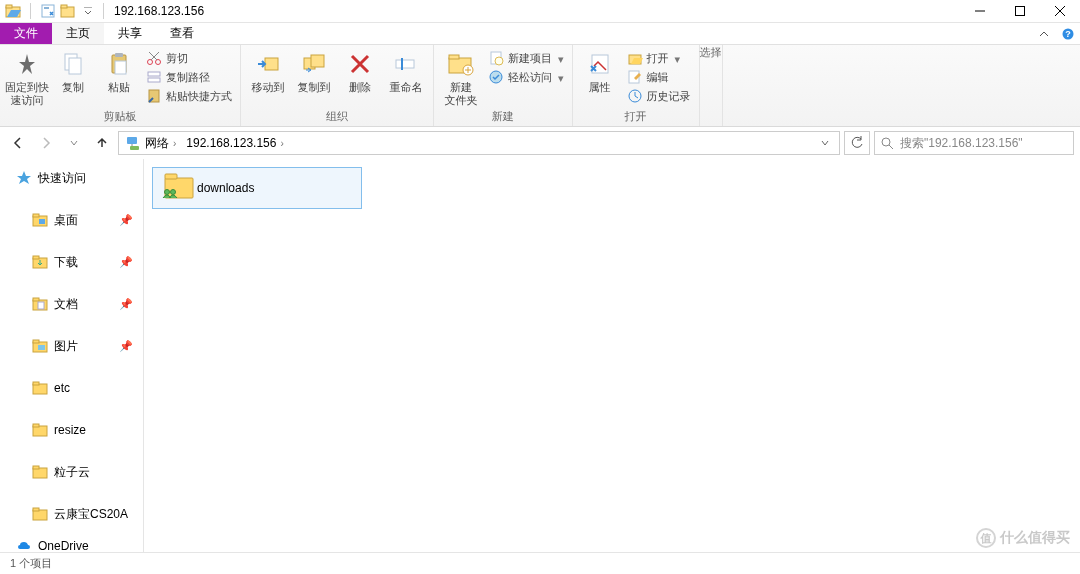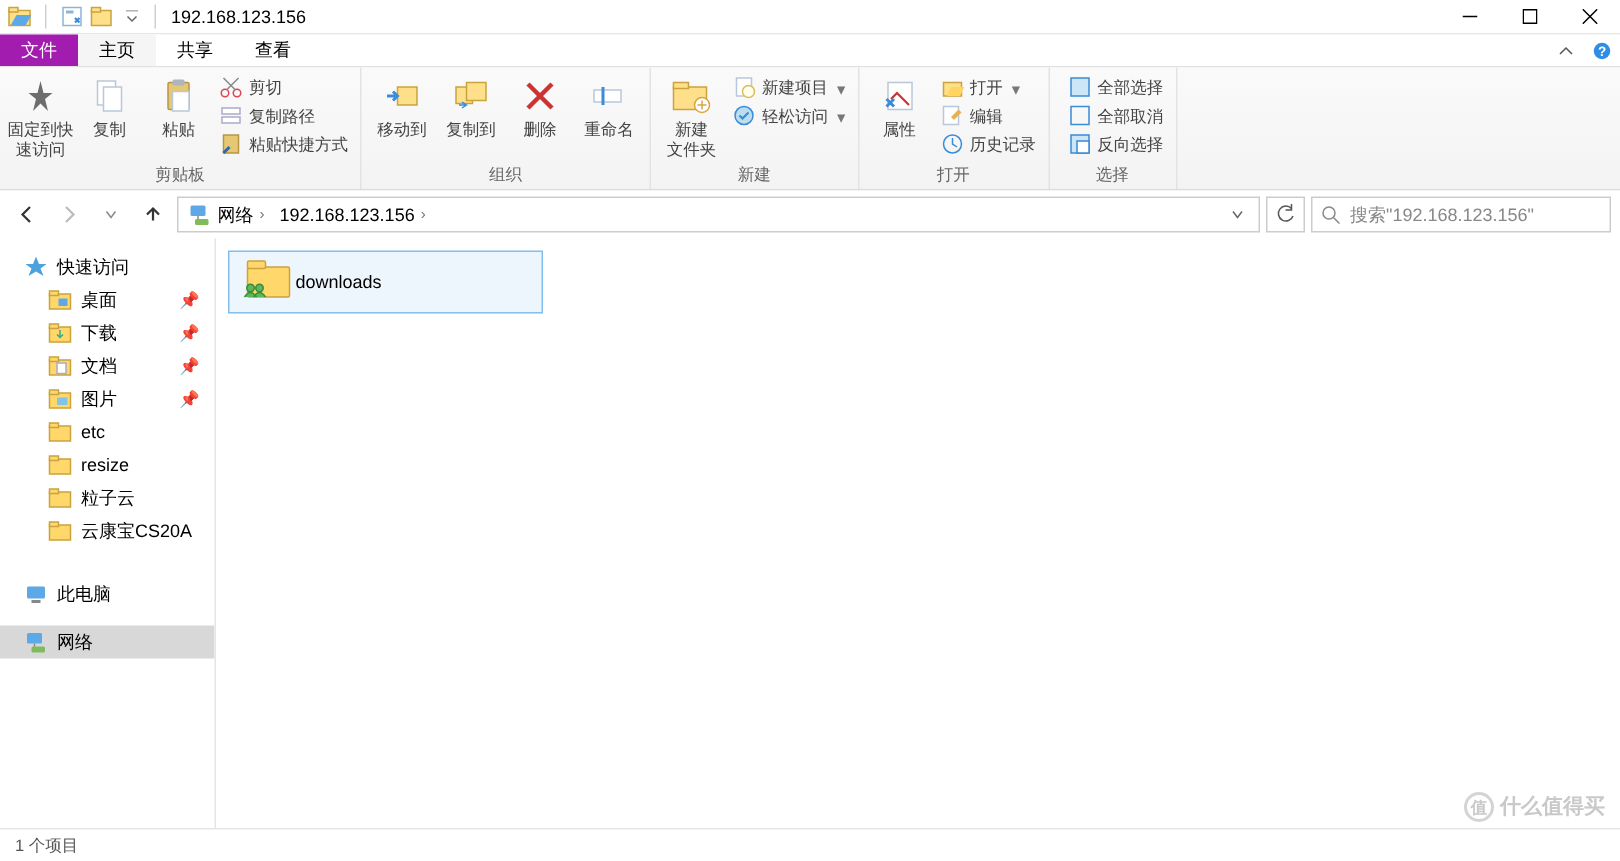--- a/index.html
+++ b/index.html
@@ -41,21 +41,21 @@
 .addr-box { flex: 1; border: 1px solid #ccc; height: 24px; display: flex; align-items: center; padding: 0 2px; gap: 2px; }
 .crumb { padding: 0 4px; display: flex; align-items: center; gap: 4px; }
 .crumb .chev { color: #777; font-size: 10px; }
 .addr-refresh { width: 26px; height: 24px; border: 1px solid #ccc; display: flex; align-items: center; justify-content: center; color: #555; }
 .search-box { width: 200px; border: 1px solid #ccc; height: 24px; display: flex; align-items: center; padding: 0 6px; color: #888; gap: 6px; }
 
 
 .body-area { display: flex; height: calc(574px - 23px - 22px - 82px - 32px - 22px); }
 .sidebar { width: 144px; border-right: 1px solid #e5e5e5; padding-top: 8px; overflow: hidden; }
 .side-item { display: flex; align-items: center; gap: 6px; padding: 3px 0 3px 16px; height: 22px; }
-.side-item.sub { padding-left: 32px; }
+.side-item.sub { padding-left: 32px; margin-top: 20px; }
 .side-item .ico { width: 16px; height: 16px; }
 .side-item .pin { color: #aaa; font-size: 11px; margin-left: auto; margin-right: 10px; }
 .side-item.selected { background: #d8d8d8; }
 .side-group-gap { height: 10px; }
 
 .content { flex: 1; padding: 8px; position: relative; }
 .folder-item { width: 210px; height: 42px; border: 1px solid #83beec; background: #eef6fd; display: flex; align-items: center; padding: 2px 8px; gap: 0; }
 .folder-item .fico { width: 36px; height: 32px; position: relative; }
 .folder-item .fname { font-size: 12px; }
 
@@ -325,49 +325,20 @@
               </svg>
             </span>
             <span>历史记录</span>
           </div>
       </div>
     </div>
     <div class="label">打开</div>
   </div>
 
   <div class="ribbon-group">
-    <div class="items">
-      <div class="rbn-small-col" style="padding-left:4px">
-        <div class="rbn-small">
-            <span class="ico">
-              <svg width="16" height="16">
-                <rect x="2" y="2" width="12" height="12" fill="#cde6f7" stroke="#3a8bd8"></rect>
-              </svg>
-            </span>
-            <span>全部选择</span>
-          </div>
-        <div class="rbn-small">
-            <span class="ico">
-              <svg width="16" height="16">
-                <rect x="2" y="2" width="12" height="12" fill="none" stroke="#3a8bd8"></rect>
-              </svg>
-            </span>
-            <span>全部取消</span>
-          </div>
-        <div class="rbn-small">
-            <span class="ico">
-              <svg width="16" height="16">
-                <rect x="2" y="2" width="12" height="12" fill="#cde6f7" stroke="#3a8bd8"></rect>
-                <rect x="6" y="6" width="8" height="8" fill="#fff" stroke="#3a8bd8"></rect>
-              </svg>
-            </span>
-            <span>反向选择</span>
-          </div>
-      </div>
-    </div>
     <div class="label">选择</div>
   </div>
 </div>
 
 <div class="addrbar">
   <div class="nav-btn enabled">
       <svg width="16" height="16">
         <path d="M10 3 L5 8 L10 13" fill="none" stroke="#333" stroke-width="1.5"></path>
       </svg>
     </div>
@@ -488,20 +459,26 @@
         <span>粒子云</span>
       </div>
     <div class="side-item sub">
         <svg class="ico" width="16" height="16">
           <rect x="1" y="4" width="14" height="10" fill="#ffd76a" stroke="#caa33f"></rect>
           <rect x="1" y="2" width="6" height="3" fill="#ffd76a" stroke="#caa33f"></rect>
         </svg>
         <span>云康宝CS20A</span>
       </div>
     <div class="side-group-gap"></div>
+    <div class="side-item">
+        <svg class="ico" width="16" height="16">
+          <path d="M4 11 Q2 11 2 9 Q2 7 4 7 Q4 4 8 4 Q11 4 12 7 Q14 7 14 9 Q14 11 12 11 Z" fill="#1e88e5"></path>
+        </svg>
+        <span>OneDrive</span>
+      </div>
     <div class="side-group-gap"></div>
     <div class="side-item">
         <svg class="ico" width="16" height="16">
           <rect x="2" y="3" width="12" height="8" rx="1" fill="#5da9e8"></rect>
           <rect x="5" y="12" width="6" height="2" fill="#888"></rect>
         </svg>
         <span>此电脑</span>
       </div>
     <div class="side-group-gap"></div>
     <div class="side-item selected">

